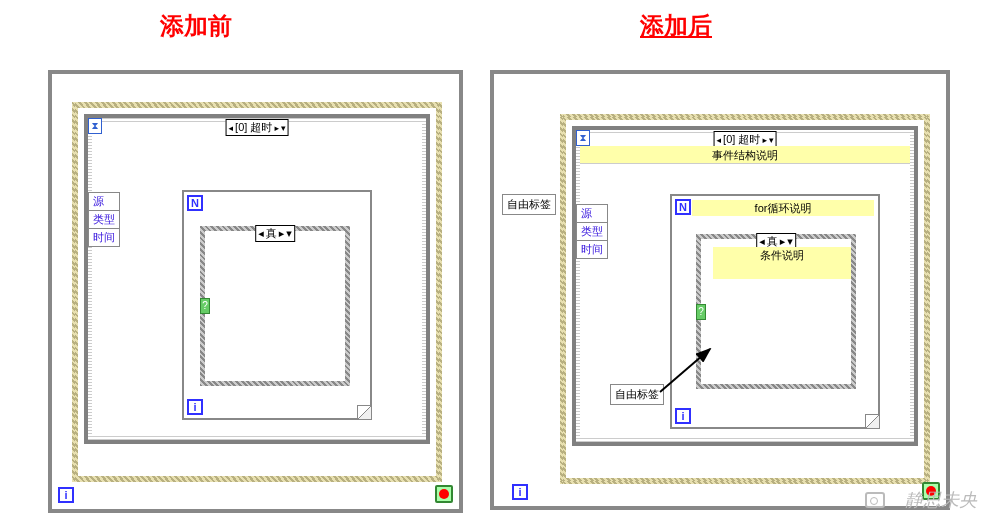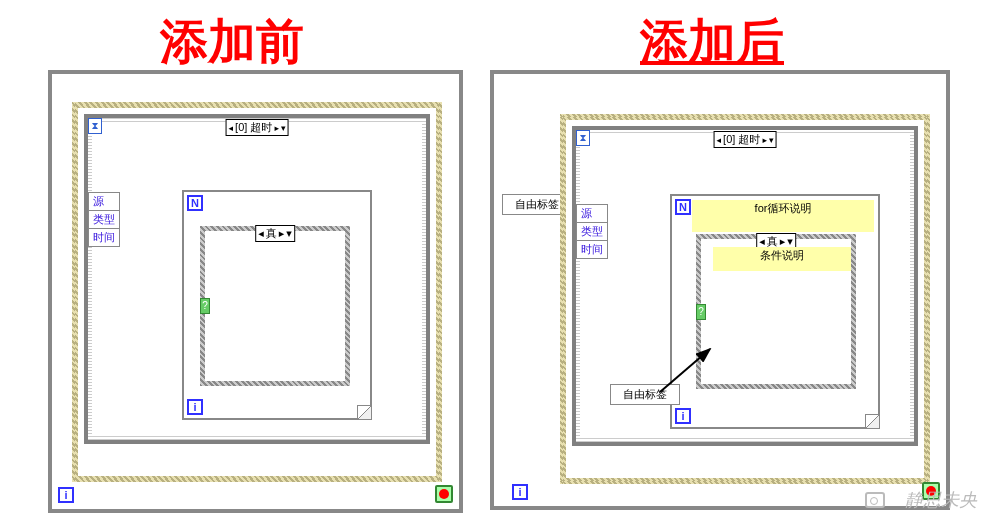--- a/index.html
+++ b/index.html
@@ -1,18 +1,18 @@
 <!DOCTYPE html>
 <html><head>
 <meta charset="utf-8">
 <style>
   * { box-sizing: border-box; margin: 0; padding: 0; }
   body { font-family: "Microsoft YaHei", sans-serif; background: #fff; width: 997px; height: 524px; position: relative; }
   
-  .title { position: absolute; font-size: 48px; font-weight: bold; color: #ff0000; text-shadow: 0 0 1px #fff, 1px 1px 0 #fff, -1px -1px 0 #fff, 1px -1px 0 #fff, -1px 1px 0 #fff; }
+  .title { position: absolute; font-size: 24px; font-weight: bold; color: #ff0000; text-shadow: 0 0 1px #fff, 1px 1px 0 #fff, -1px -1px 0 #fff, 1px -1px 0 #fff, -1px 1px 0 #fff; }
   .title-before { left: 160px; top: 10px; }
   .title-after { left: 640px; top: 10px; text-decoration: underline; }
   
   .panel { position: absolute; border: 4px solid #888; background: #fff; }
   .panel-before { left: 48px; top: 70px; width: 415px; height: 443px; }
   .panel-after { left: 490px; top: 70px; width: 460px; height: 440px; }
   
   .while-title-bar { position: absolute; left: 0; right: 0; top: 0; height: 20px; background: #888; color: #fff; text-align: center; font-size: 12px; line-height: 20px; }
   
   
@@ -35,35 +35,35 @@
   
   .terminal-list { position: absolute; }
   .terminal-item { border: 1px solid #888; background: #fff; padding: 1px 4px; font-size: 11px; color: #3311dd; margin-bottom: -1px; }
   
   
   .for-loop { position: absolute; border: 2px solid #888; background: #fff; }
   .for-corner-fold { position: absolute; right: -1px; bottom: -1px; width: 14px; height: 14px; background: linear-gradient(135deg, #fff 0%, #fff 48%, #888 48%, #888 52%, #f0f0f0 52%); border-left: 1px solid #888; border-top: 1px solid #888; }
   .n-terminal { position: absolute; left: 3px; top: 3px; width: 16px; height: 16px; border: 2px solid #3030ff; color: #3030ff; font-size: 11px; font-weight: bold; text-align: center; line-height: 12px; background: #fff; }
   .i-terminal { position: absolute; left: 3px; bottom: 3px; width: 16px; height: 16px; border: 2px solid #3030ff; color: #3030ff; font-size: 11px; font-weight: bold; text-align: center; line-height: 12px; background: #fff; }
   
-  .for-desc-bar { position: absolute; left: 20px; right: 4px; top: 4px; height: 32px; background: #ffffaa; text-align: center; font-size: 11px; line-height: 16px; }
+  .for-desc-bar { position: absolute; left: 20px; right: 4px; top: 4px; height: 16px; background: #ffffaa; text-align: center; font-size: 11px; line-height: 16px; }
   
   
   .case-struct { position: absolute; border: 5px solid #999;
     border-image: repeating-linear-gradient(45deg, #888 0, #888 2px, #ccc 2px, #ccc 4px) 5; background: #fff; }
   .case-selector { position: absolute; top: -6px; left: 50%; transform: translateX(-50%); background: #fff; border: 1px solid #000; padding: 0 2px; font-size: 11px; white-space: nowrap; display: flex; align-items: center; gap: 2px; }
   .case-q { position: absolute; left: -5px; top: 50%; transform: translateY(-50%); width: 10px; height: 16px; background: #66cc66; border: 1px solid #338833; font-size: 10px; text-align: center; line-height: 14px; color: #fff; }
-  .case-desc-bar { position: absolute; left: 0; right: 0; top: 8px; height: 24px; background: #ffffaa; text-align: center; font-size: 11px; line-height: 16px; margin-left: 12px; }
+  .case-desc-bar { position: absolute; left: 0; right: 0; top: 8px; height: 32px; background: #ffffaa; text-align: center; font-size: 11px; line-height: 16px; margin-left: 12px; }
   
   
   .while-i { position: absolute; left: 6px; bottom: 6px; width: 16px; height: 16px; border: 2px solid #3030ff; color: #3030ff; font-size: 11px; font-weight: bold; text-align: center; line-height: 12px; background: #fff; }
   .while-stop { position: absolute; right: 6px; bottom: 6px; width: 18px; height: 18px; border: 2px solid #338833; background: #aaffaa; border-radius: 2px; display: flex; align-items: center; justify-content: center; }
   .while-stop::after { content: ""; width: 10px; height: 10px; background: #ff0000; border-radius: 50%; }
   
-  .free-label-box { position: absolute; border: 1px solid #888; background: #fff; padding: 2px 12px; font-size: 11px; }
+  .free-label-box { position: absolute; border: 1px solid #888; background: #fff; padding: 2px 4px; font-size: 11px; }
   
   .arrow-line { stroke: #000; stroke-width: 2; fill: none; marker-end: url(#arrowhead); }
   
   .watermark { position: absolute; right: 20px; bottom: 12px; color: #bbb; font-size: 18px; font-style: italic; display: flex; align-items: center; gap: 20px; }
   .watermark .wm-icon { width: 20px; height: 16px; border: 2px solid #bbb; border-radius: 3px; position: relative; }
   .watermark .wm-icon::after { content:""; position:absolute; left:3px; top:3px; width:6px; height:6px; border:1px solid #bbb; border-radius:50%;}
 </style>
 </head>
 <body>
 
@@ -121,20 +121,21 @@
     <div class="while-inner">
 
       <div class="event-struct" style="left:6px; top:6px; right:6px; height:320px;">
         <div class="event-inner">
           <div class="event-selector">
             <span class="arrow">◂</span>
             <span>[0] 超时</span>
             <span class="arrow">▸</span>
             <span class="arrow">▾</span>
           </div>
+          <div class="event-desc-bar">事件结构说明</div>
           <div class="hourglass" style="left:-4px; top:-4px;">⧗</div>
 
           <div class="terminal-list" style="left:-4px; top:70px;">
             <div class="terminal-item">源</div>
             <div class="terminal-item">类型</div>
             <div class="terminal-item">时间</div>
           </div>
 
           <div class="for-loop" style="left:90px; top:60px; width:210px; height:235px;">
             <div class="n-terminal">N</div>

